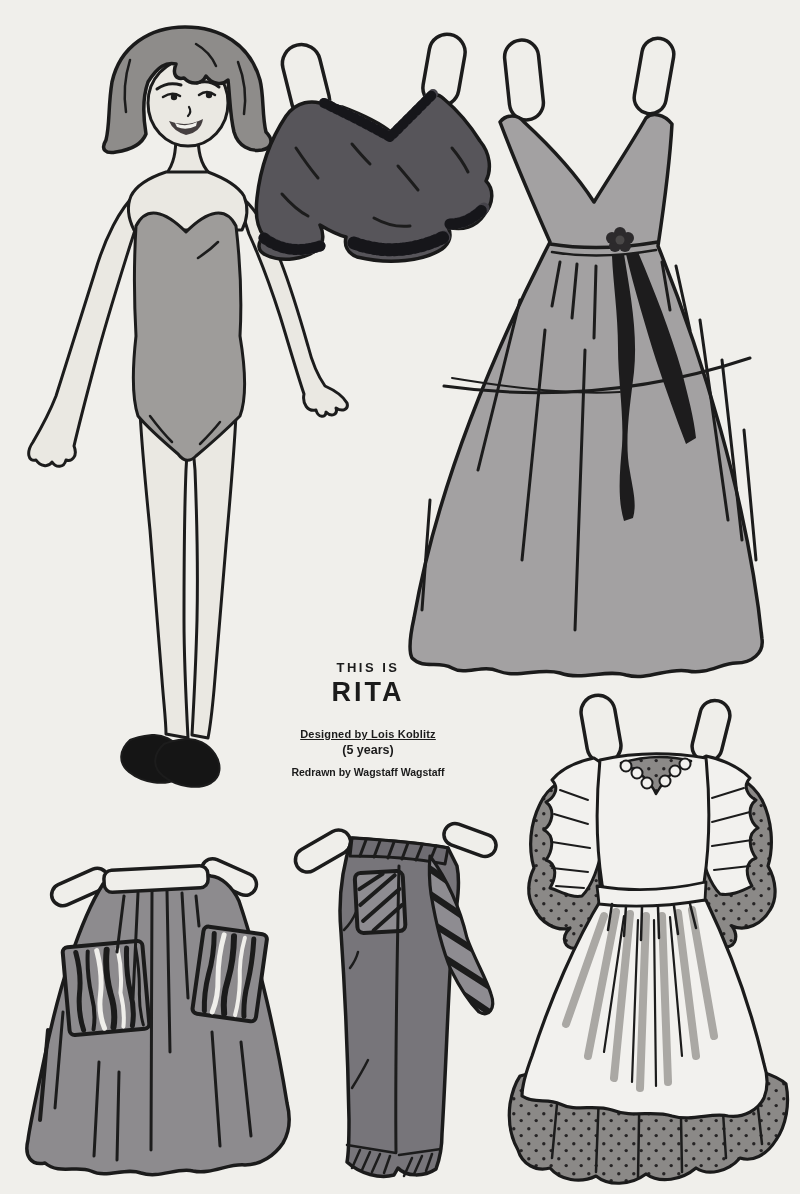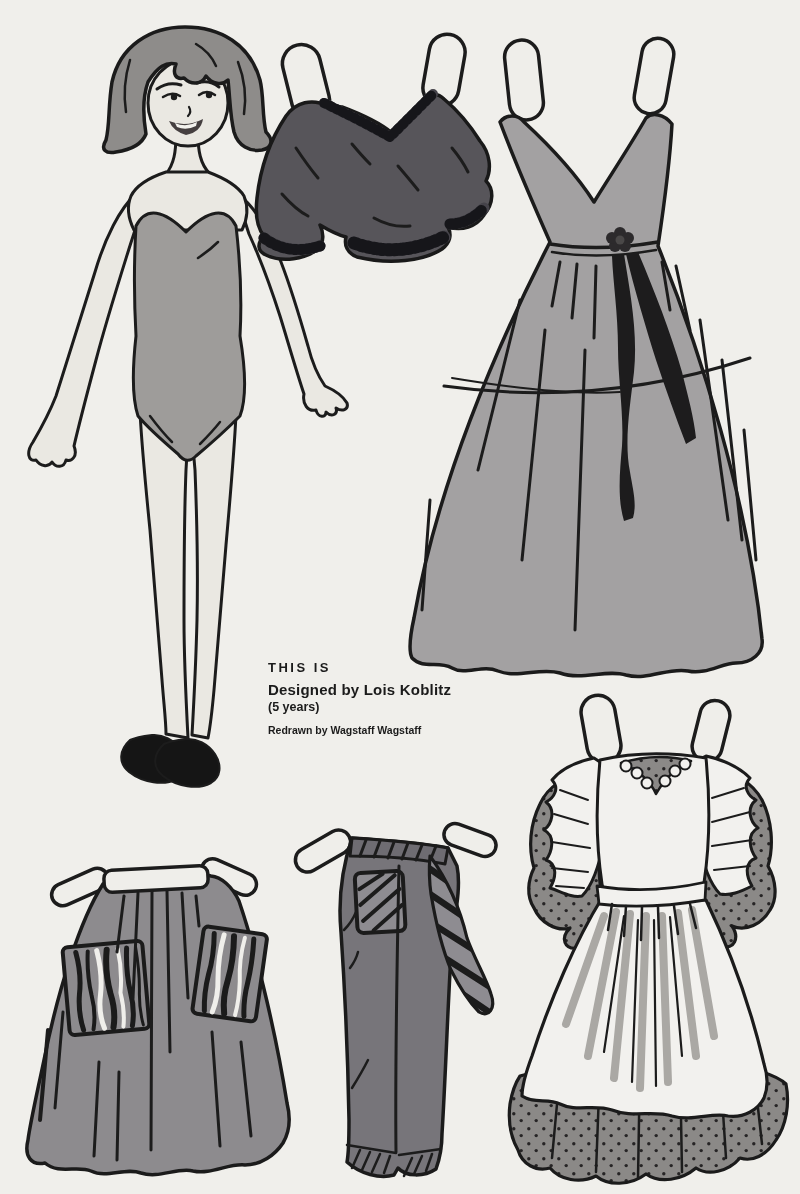--- a/index.html
+++ b/index.html
@@ -4,26 +4,26 @@
 <style>
   html,body{margin:0;padding:0;background:#d8d6d2;}
   .page{
     position:relative;width:800px;height:1194px;overflow:hidden;
     background:#f0efeb;font-family:"Liberation Sans",sans-serif;
   }
   .page svg{position:absolute;left:0;top:0;}
   svg path, svg rect, svg ellipse, svg circle{stroke-linejoin:round;stroke-linecap:round;}
   .ln{fill:none;stroke:#1c1c1c;}
   .caption{
-    position:absolute;left:268px;top:661px;width:200px;
+    position:absolute;left:268px;top:661px;width:200px;text-align:center;
     color:#1b1b1b;font-weight:bold;line-height:1.15;
   }
   .cap-eyebrow{font-size:13px;letter-spacing:2.5px;}
   .cap-title{font-size:27px;letter-spacing:3px;margin-top:1px;}
-  .cap-byline{font-size:15px;margin-top:5px;letter-spacing:0.2px;}
+  .cap-byline{font-size:11px;margin-top:20px;letter-spacing:0.2px;text-decoration:underline;}
   .cap-age{font-size:12.5px;margin-top:2px;}
   .cap-credit{font-size:10.5px;margin-top:9px;}
 </style>
 </head>
 <body>
 
 <div class="page">
 
 <svg width="800" height="1194" viewBox="0 0 800 1194">
   <defs>
@@ -308,18 +308,19 @@
           <path d="M 642 907 L 641 940"></path>
       <path d="M 658 907 L 659 938"></path>
           <path d="M 674 906 L 678 934"></path>
           <path d="M 690 904 L 696 928"></path>
     </g>
   </g>
 </svg>
 
   <div class="caption">
     <div class="cap-eyebrow">THIS IS</div>
+    <div class="cap-title">RITA</div>
     <div class="cap-byline">Designed by Lois Koblitz</div>
     <div class="cap-age">(5 years)</div>
     <div class="cap-credit">Redrawn by Wagstaff Wagstaff</div>
   </div>
 
 </div>
 
 </body></html>

